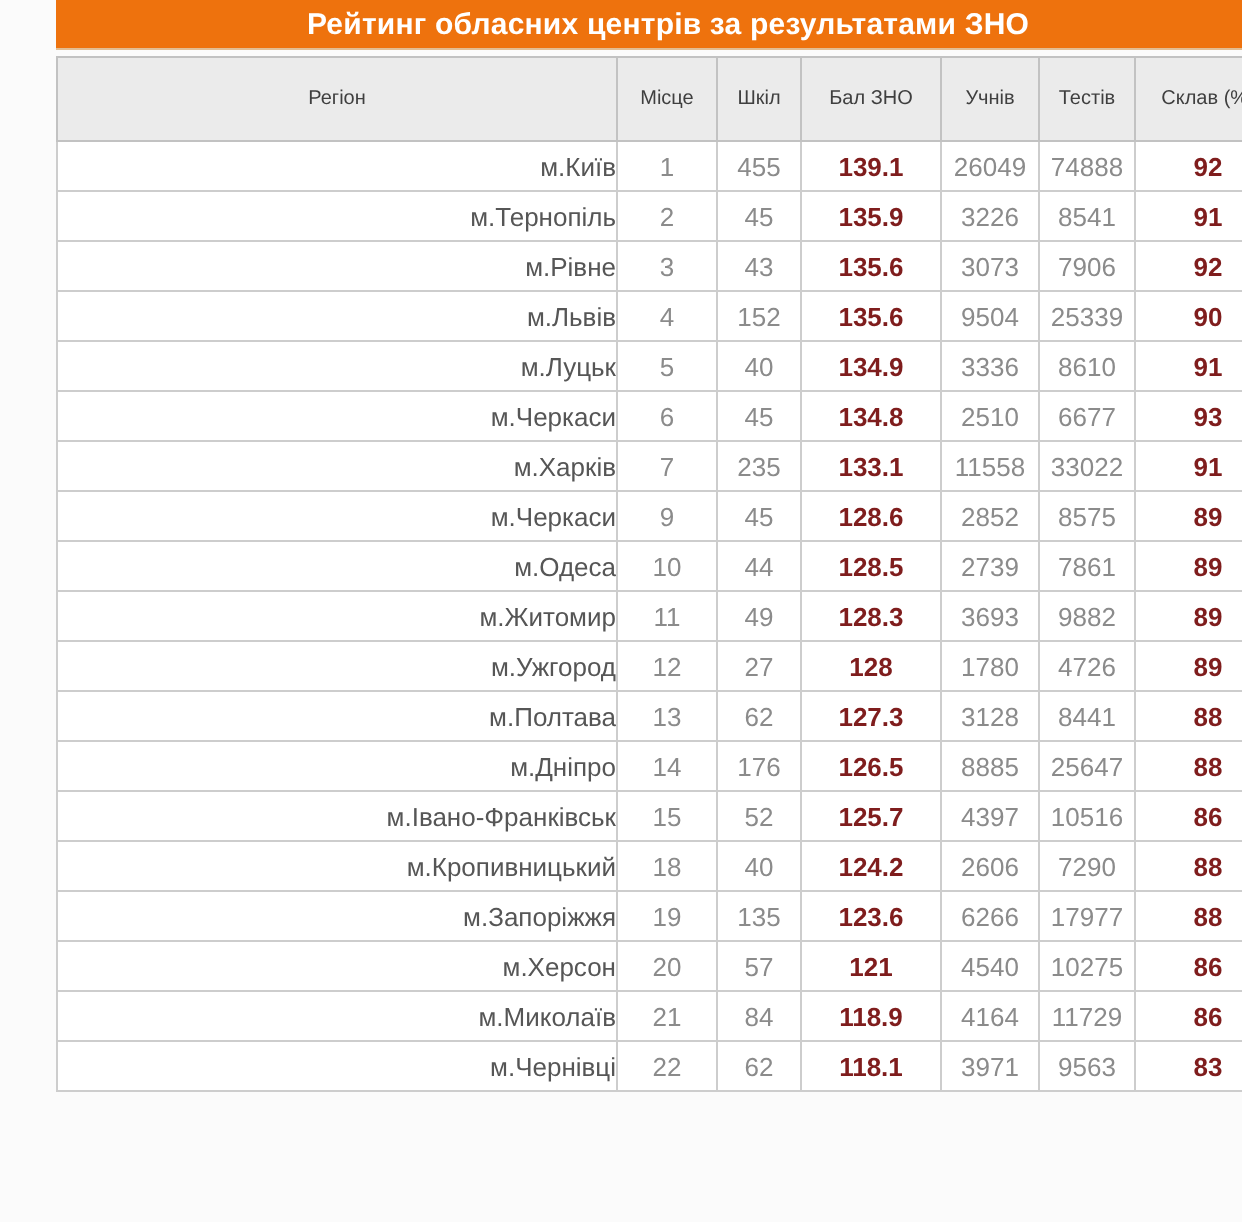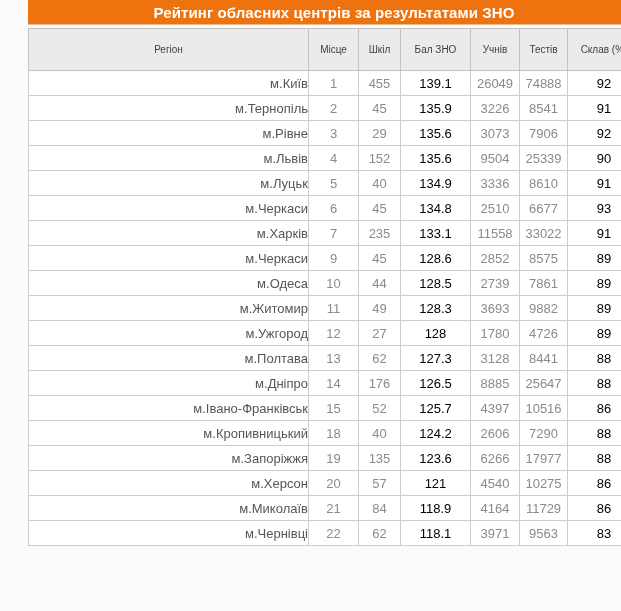--- a/index.html
+++ b/index.html
@@ -59,22 +59,22 @@
     padding: 0;
     overflow: hidden;
     white-space: nowrap;
   }
   table.rating td.col-region {
     text-align: right;
     padding-left: 3px;
     color: #565656;
   }
   table.rating td.bold {
-    font-weight: normal;
-    color: #000000;
+    font-weight: bold;
+    color: #7f1d1d;
   }
 </style>
 </head>
 <body>
 
 <div class="page">
   <div class="container">
     <div class="title-bar">
       <span>Рейтинг обласних центрів за результатами ЗНО</span>
     </div>
@@ -114,21 +114,21 @@
     <td>2</td>
     <td>45</td>
     <td class="bold">135.9</td>
     <td>3226</td>
     <td>8541</td>
     <td class="bold">91</td>
   </tr>
           <tr>
     <td class="col-region">м.Рівне</td>
     <td>3</td>
-    <td>29</td>
+    <td>43</td>
     <td class="bold">135.6</td>
     <td>3073</td>
     <td>7906</td>
     <td class="bold">92</td>
   </tr>
           <tr>
     <td class="col-region">м.Львів</td>
     <td>4</td>
     <td>152</td>
     <td class="bold">135.6</td>

